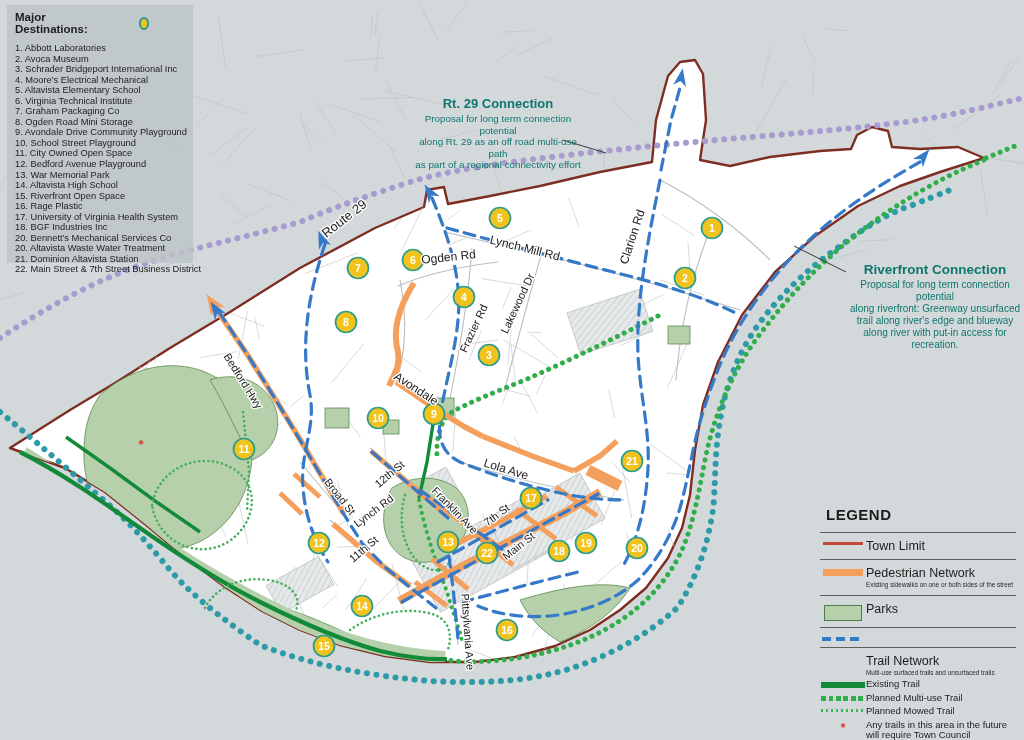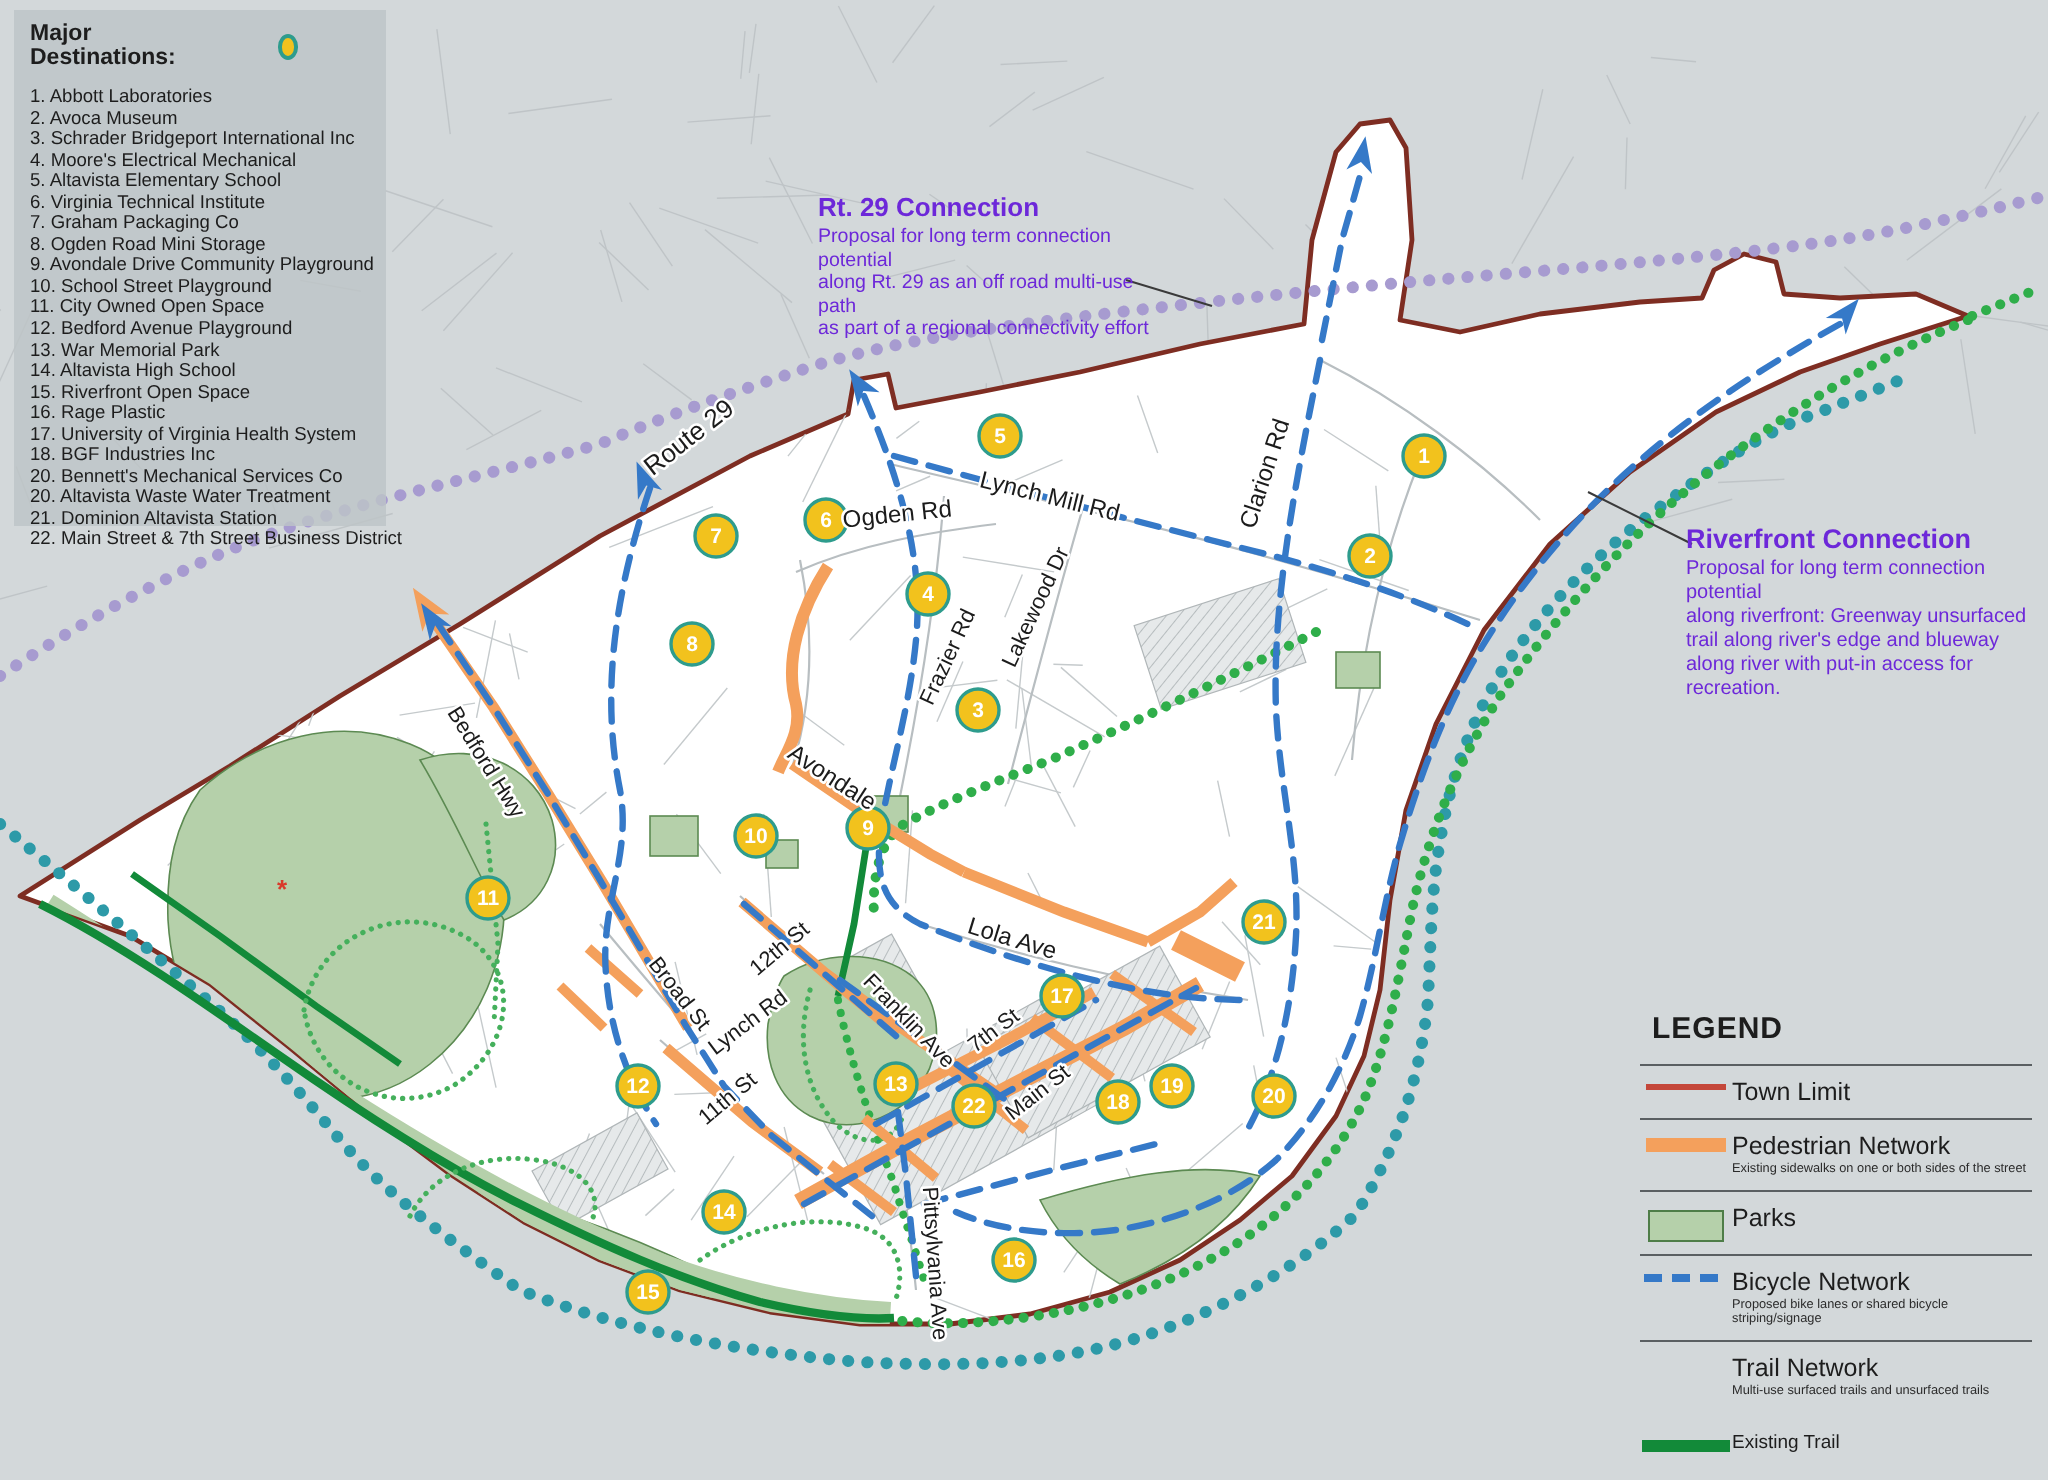--- a/index.html
+++ b/index.html
@@ -13,21 +13,21 @@
   
   .destinations-panel{position:absolute;left:7px;top:5px;width:186px;height:258px;
     background:rgba(189,196,199,0.82);padding:6px 8px;box-sizing:border-box;color:#1d1d1d;}
   .destinations-panel .ttl{display:flex;align-items:center;justify-content:space-between;gap:48px;}
   .destinations-panel .ttl b{font-size:11.5px;}
   .dot{width:13px;height:13px;border-radius:50%;background:#F2C21D;border:2px solid #2E9C8D;box-sizing:border-box;margin-right:36px;}
   .destinations-panel ol{list-style:none;margin:8px 0 0 0;padding:0;}
   .destinations-panel li{font-size:9.3px;line-height:10.55px;white-space:nowrap;}
 
   
-  .callout{position:absolute;color:#6d28d9;}
+  .callout{position:absolute;color:#0f766e;text-align:center;}
   .callout h3{margin:0;font-size:13px;line-height:14px;}
   .callout p{margin:2px 0 0 0;font-size:9.8px;line-height:11.5px;white-space:pre-line;}
   .co-rt29{left:409px;top:97px;width:178px;}
   .co-river{left:843px;top:263px;width:184px;}
   .co-river h3{font-size:13.5px;}
   .co-river p{font-size:10px;line-height:12px;}
 
   
   .legend{position:absolute;left:820px;top:506px;width:196px;color:#1d1d1d;}
   .legend .lg-title{font-size:15px;font-weight:bold;letter-spacing:.5px;margin:0 0 9px 6px;}
@@ -36,21 +36,21 @@
   .sw i{display:block;}
   .sw-town-limit i{width:40px;height:3px;background:#c4473a;}
   .sw-parks i{width:36px;height:14px;background:#b5d0aa;border:1px solid #4e7d48;}
   .sw-pedestrian i{width:40px;height:7px;background:#F4A05C;}
   .sw-bicycle i{width:42px;height:4px;background:repeating-linear-gradient(90deg,#3579c8 0 9px,transparent 9px 14px);}
   .sw-existing i{width:44px;height:6px;background:#128a39;}
   .sw-multiuse i{width:44px;height:5px;background:repeating-linear-gradient(90deg,#2FAE4A 0 4.5px,transparent 4.5px 7.5px);}
   .sw-mowed i{width:44px;height:3px;background:repeating-linear-gradient(90deg,#45B05C 0 2.2px,transparent 2.2px 5px);}
   .lg-label{font-size:12.5px;font-weight:normal;line-height:14px;}
   .lg-sub{font-size:6.4px;line-height:7.5px;color:#2b2b2b;margin-top:1px;}
-  .tr-row{display:flex;align-items:flex-start;margin-top:18px;}
+  .tr-row{display:flex;align-items:flex-start;margin-top:3px;}
   .tr-row .lg-label{font-size:9.5px;line-height:10.5px;}
   .asterisk{color:#d93a2b;font-weight:bold;font-size:12px;line-height:10px;}
 </style>
 </head>
 <body>
 
 <div class="stage">
 <svg width="1024" height="740" viewBox="0 0 1024 740">
   <defs>
     <clipPath id="townClip">
@@ -565,24 +565,20 @@
         </span>
       <div>
           <div class="lg-label">Parks</div>
         </div>
     </div>
 
     <div class="lg-row">
       <span class="sw sw-bicycle">
           <i></i>
         </span>
-      <div>
-        <div class="lg-label">Bicycle Network</div>
-        <div class="lg-sub">Proposed bike lanes or shared bicycle striping/signage</div>
-      </div>
     </div>
 
     <div class="lg-row" style="display:block">
       <div style="margin-left:46px">
         <div class="lg-label">Trail Network</div>
         <div class="lg-sub">Multi-use surfaced trails and unsurfaced trails</div>
       </div>
       <div class="tr-row">
         <span class="sw sw-existing">
             <i></i>

